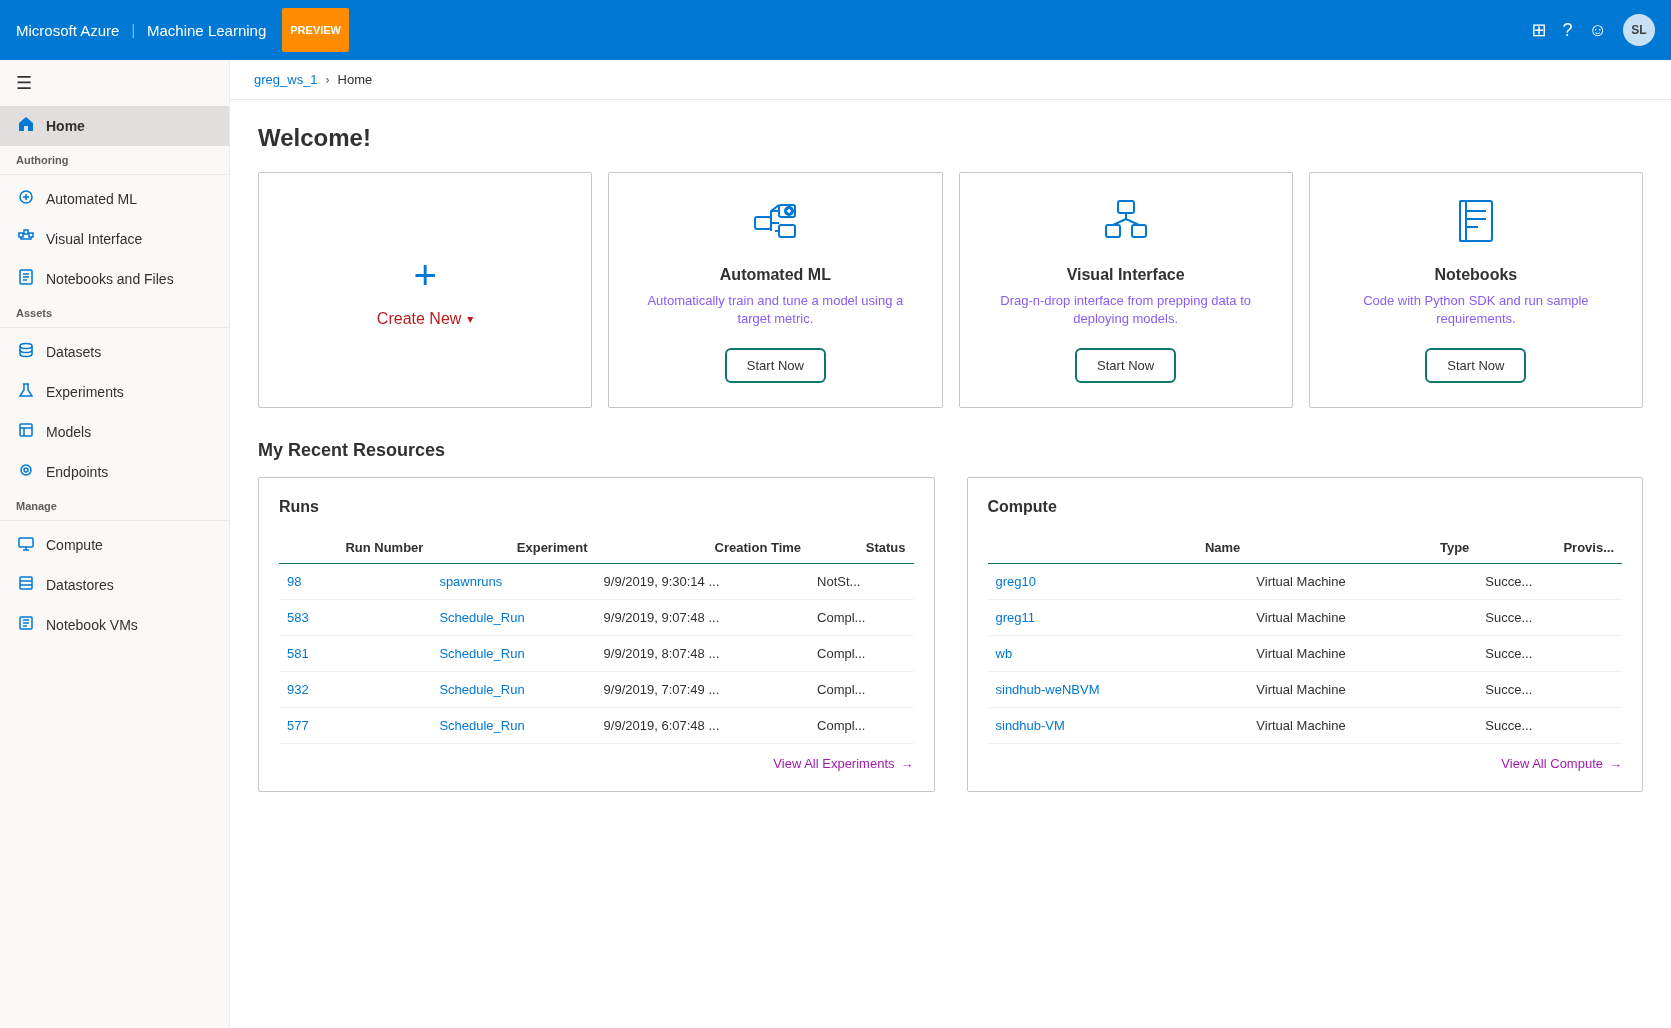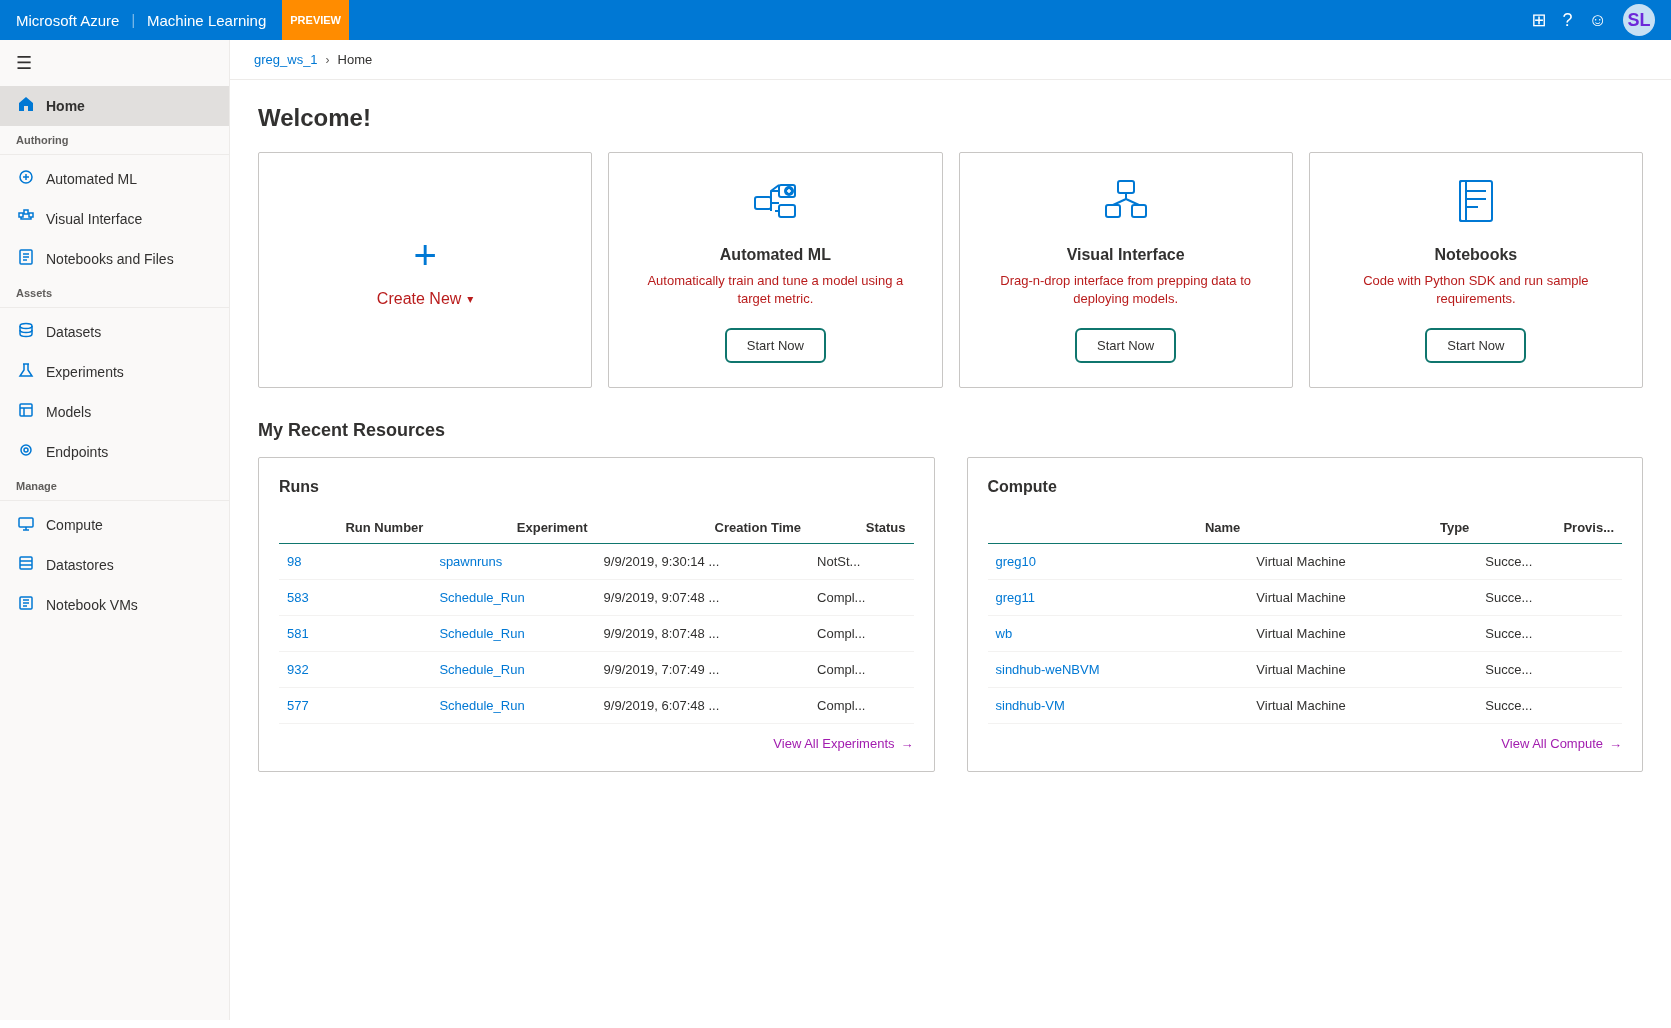--- a/index.html
+++ b/index.html
@@ -4,44 +4,44 @@
   <style>
     * { box-sizing: border-box; margin: 0; padding: 0; }
     body { font-family: 'Segoe UI', Arial, sans-serif; font-size: 14px; color: #323130; background: #fff; overflow: hidden; }
 
     
     .topnav {
       display: flex;
       align-items: center;
       background: #0078d4;
       color: #fff;
-      height: 40px;
+      height: 60px;
       padding: 0 16px;
       gap: 8px;
     }
     .topnav-brand { font-size: 15px; font-weight: 400; color: #fff; }
     .topnav-sep { color: rgba(255,255,255,0.5); margin: 0 4px; }
     .topnav-product { font-size: 15px; font-weight: 400; color: #fff; }
     .topnav-preview {
       background: #ff8c00;
       color: #fff;
       font-size: 11px;
       font-weight: 700;
       padding: 16px 8px;
       border-radius: 2px;
       margin-left: 8px;
     }
     .topnav-spacer { flex: 1; }
     .topnav-icons { display: flex; align-items: center; gap: 16px; }
     .topnav-icon { color: #fff; font-size: 18px; cursor: pointer; }
     .topnav-avatar {
       width: 32px; height: 32px; border-radius: 50%;
-      background: #c7e0f4; color: #6d28d9;
+      background: #c7e0f4; color: #404040;
       display: flex; align-items: center; justify-content: center;
-      font-weight: 700; font-size: 18px; cursor: pointer; text-align: right;
+      font-weight: 700; font-size: 12px; cursor: pointer; text-align: right;
     }
 
     
     .layout { display: flex; height: calc(100vh - 48px); }
 
     
     .sidebar {
       width: 230px;
       min-width: 230px;
       background: #faf9f8;
@@ -122,21 +122,21 @@
       flex: 1;
     }
     .card-create {
       justify-content: center;
       cursor: pointer;
       min-height: 220px;
     }
     .card-icon { margin-bottom: 12px; color: #0078d4; font-size: 36px; }
     .card-icon svg { width: 48px; height: 48px; }
     .card-title { font-size: 16px; font-weight: 600; margin-bottom: 8px; }
-    .card-desc { font-size: 13px; color: #b91c1c; margin-bottom: 20px; line-height: 1.4; flex: 1; }
+    .card-desc { font-size: 13px; color: #8b5cf6; margin-bottom: 20px; line-height: 1.4; flex: 1; }
     .card-btn {
       border: 2px solid #0f766e;
       background: #fff;
       padding: 8px 20px;
       font-size: 13px;
       cursor: pointer;
       border-radius: 6px;
       color: #323130;
     }
     .create-plus { font-size: 40px; color: #0078d4; margin-bottom: 12px; }

